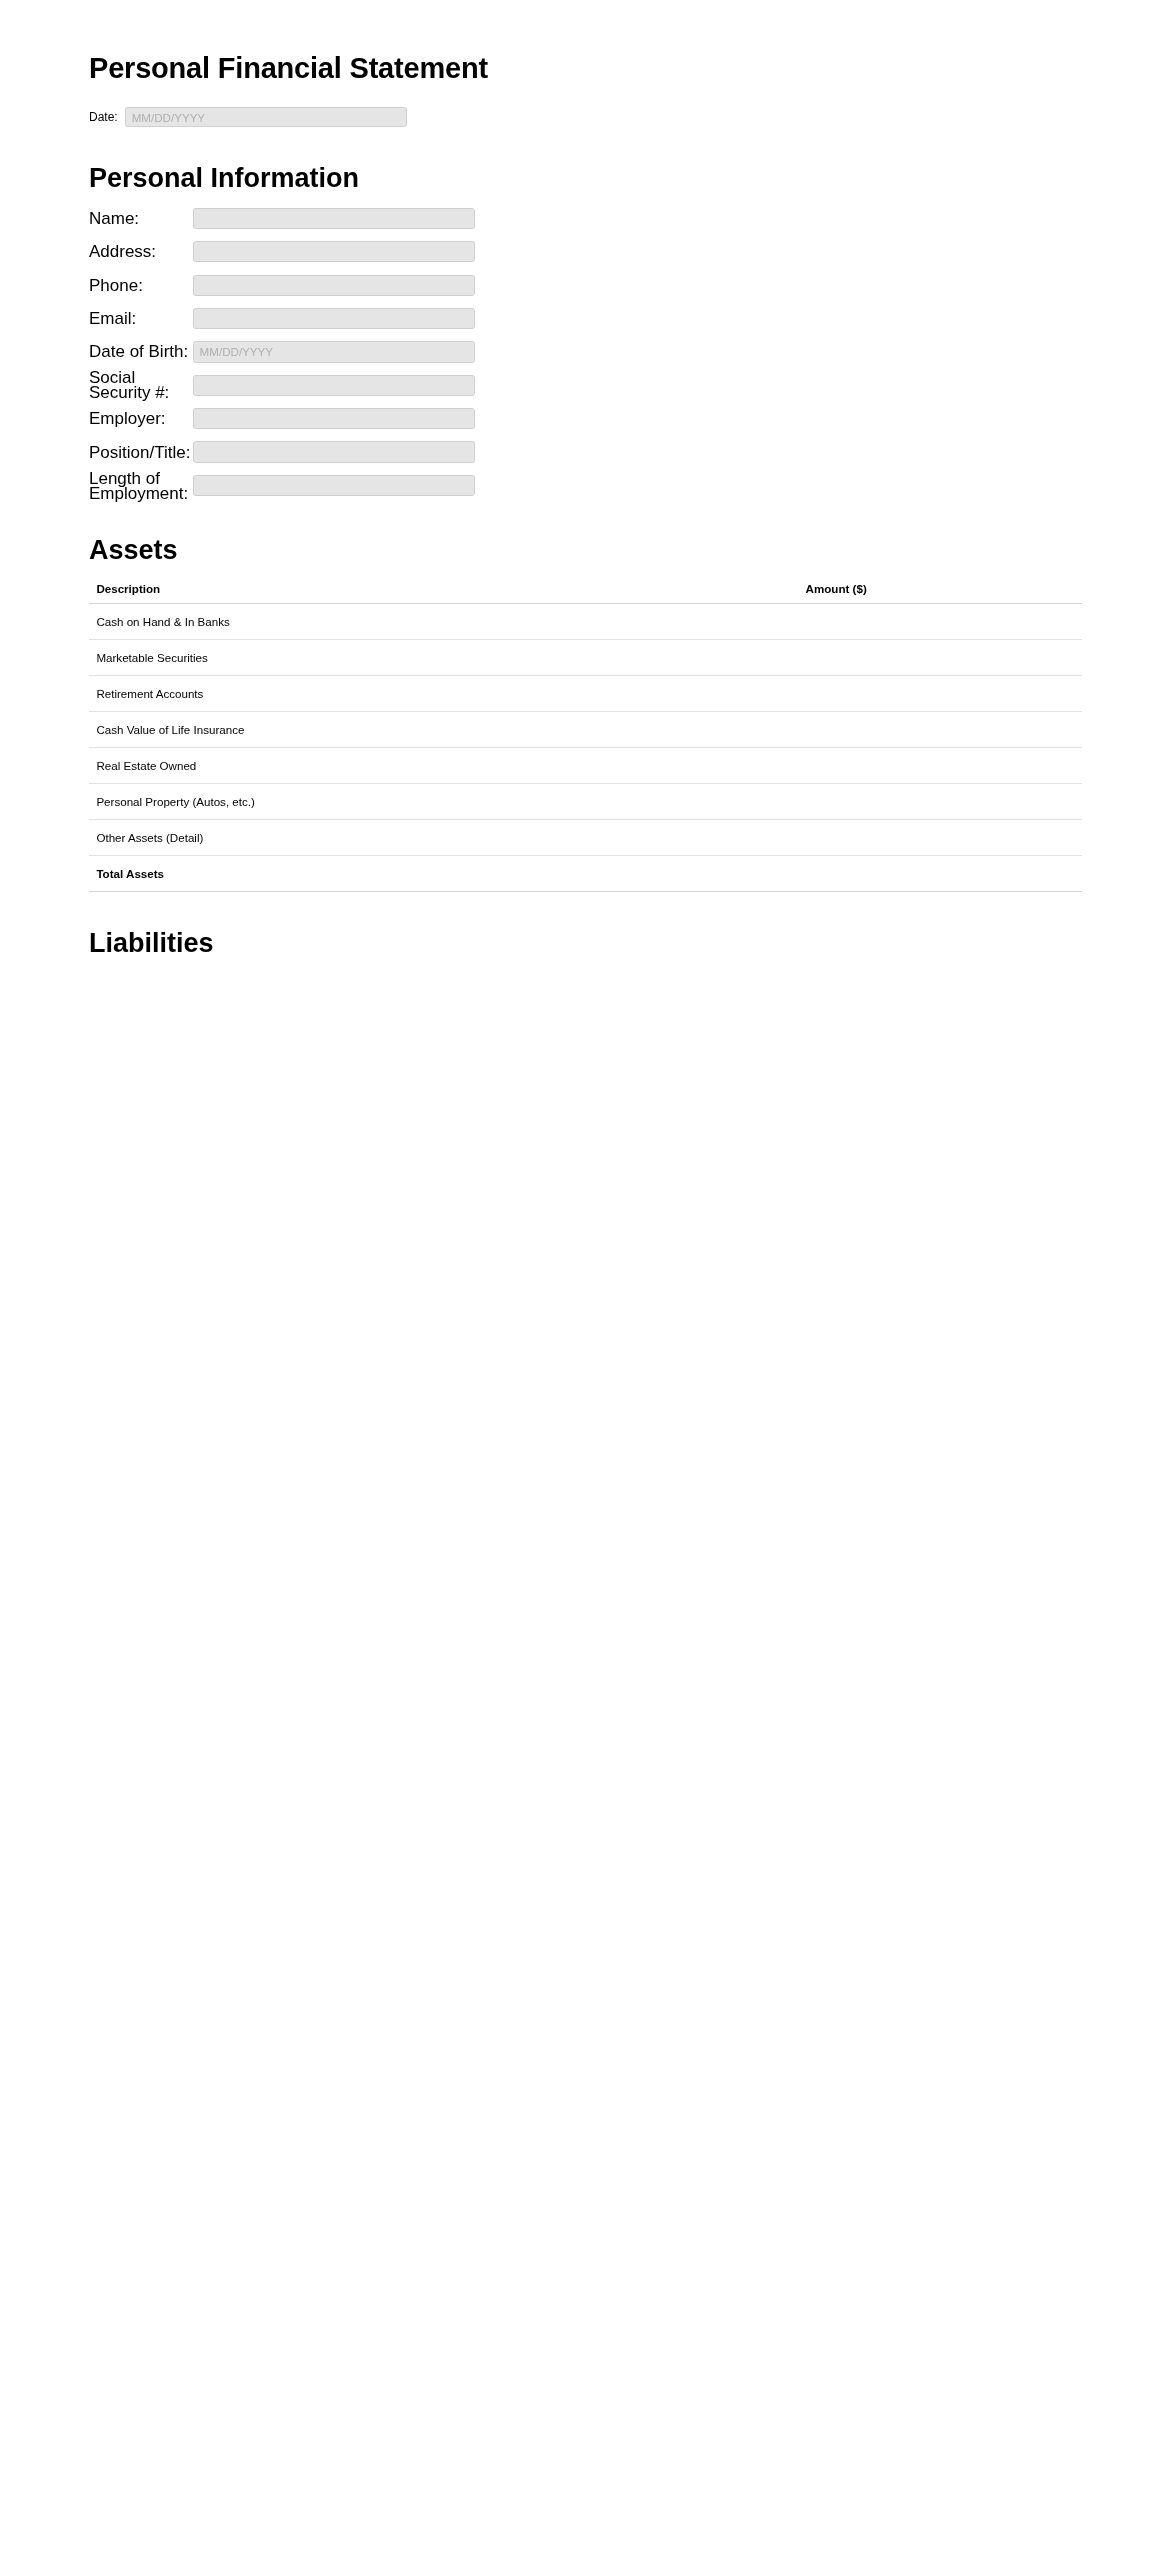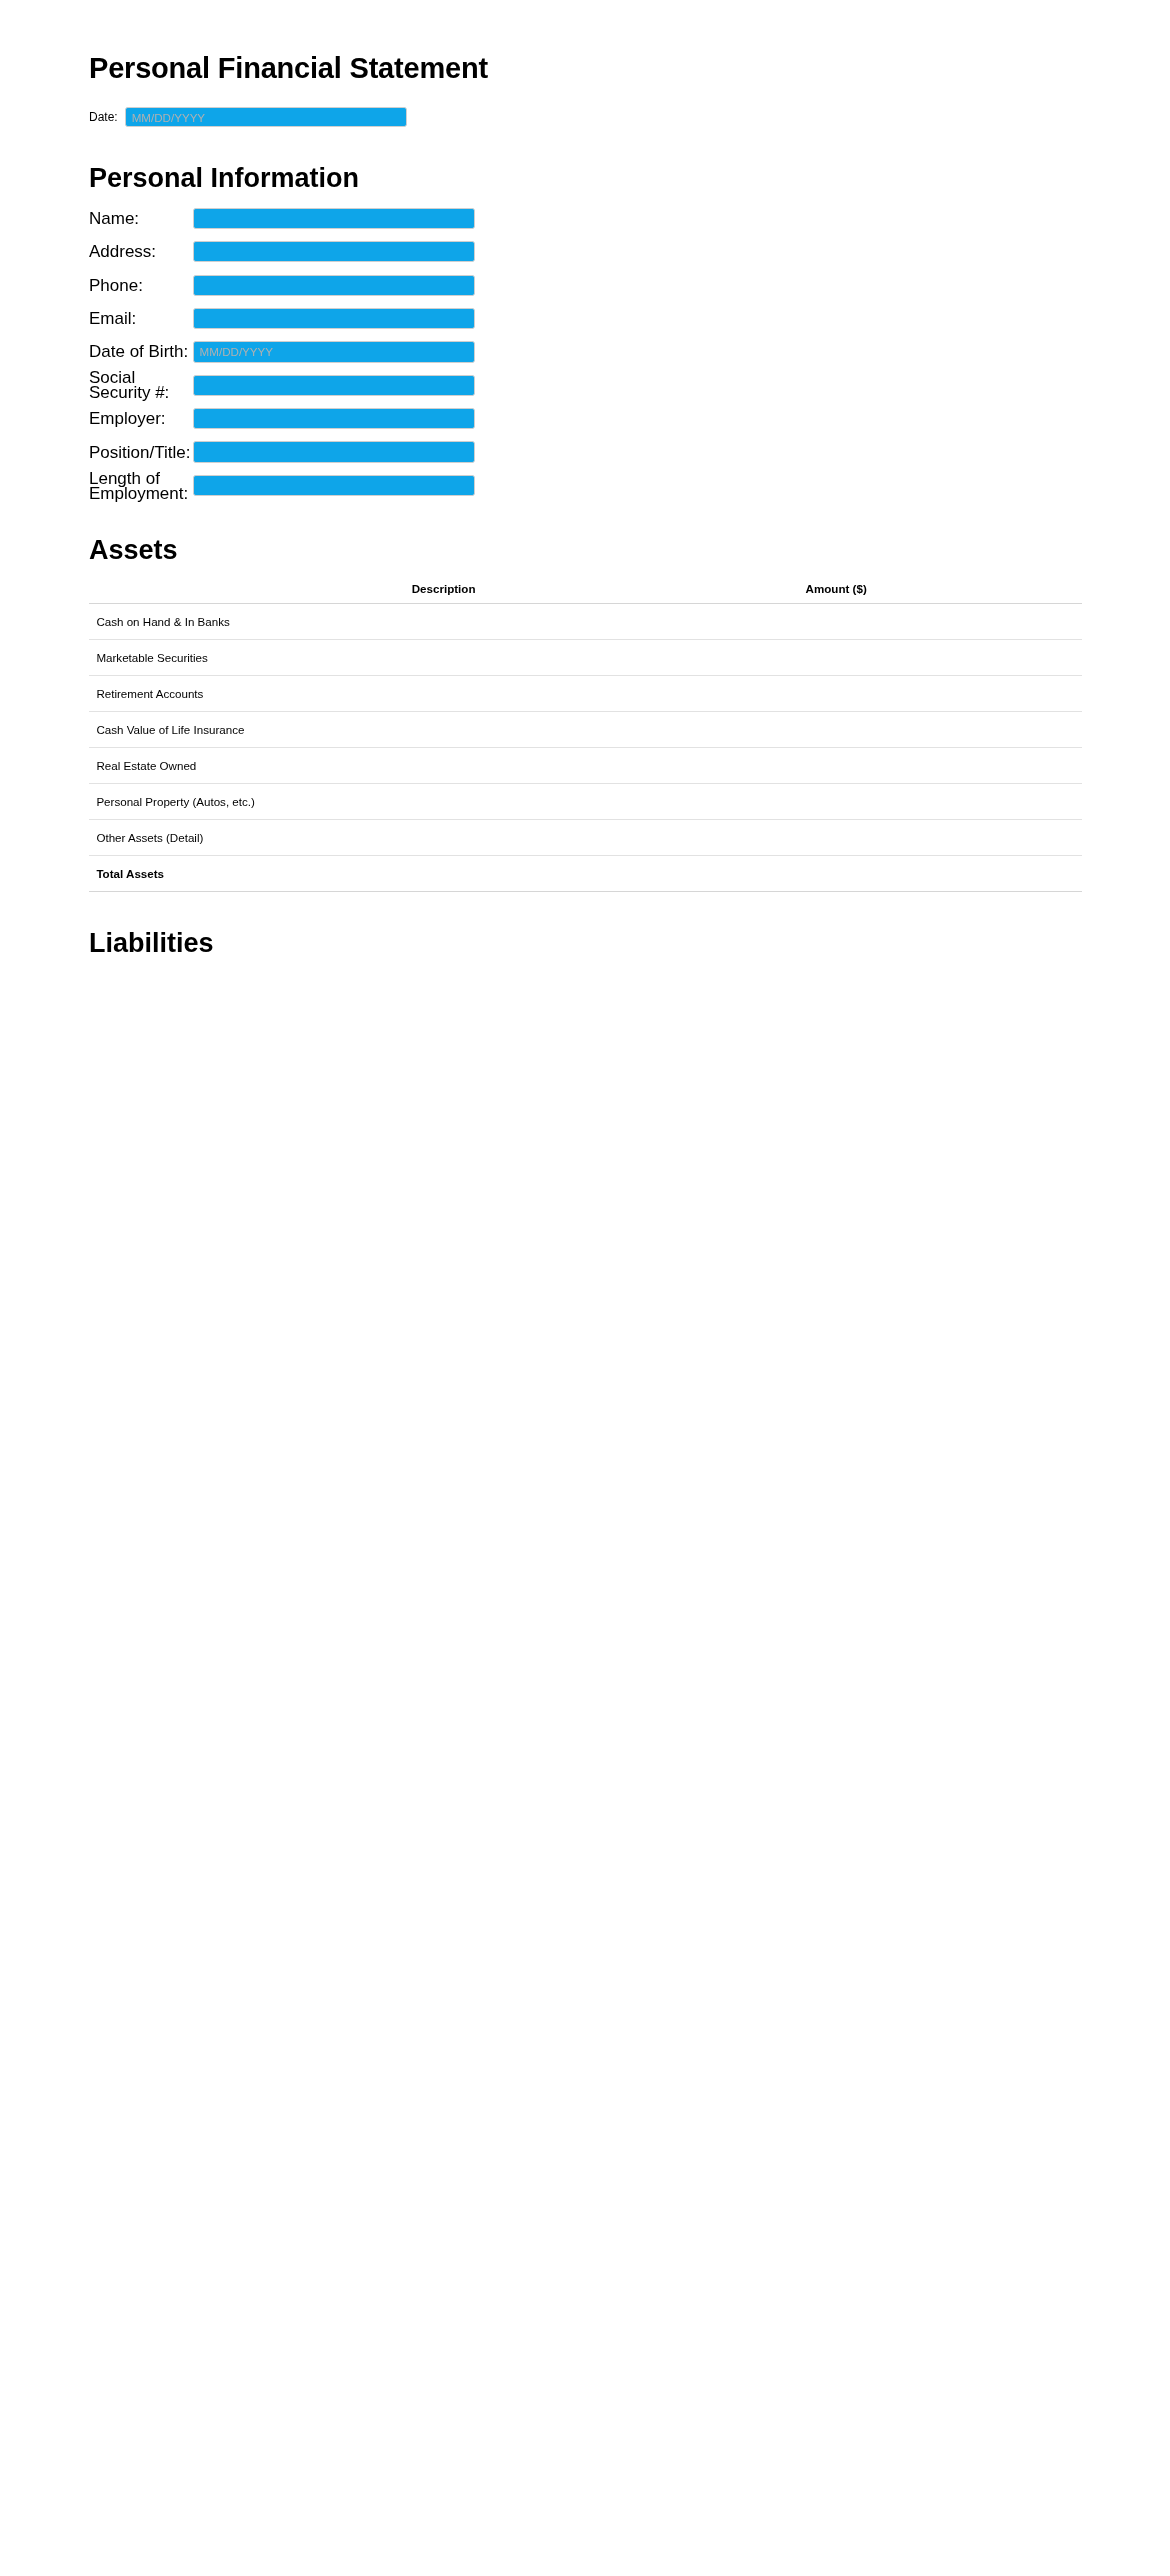--- a/index.html
+++ b/index.html
@@ -44,21 +44,21 @@
   .date-label {
     font-size: 12px;
     line-height: 15px;
     text-align: center;
   }
   .text-input {
     box-sizing: border-box;
     height: 20.4px;
     border: 0.9px solid #cfcfcf;
     border-radius: 2.8px;
-    background: #0ea5e9;
+    background: #e5e5e5;
     font-family: "Liberation Sans", sans-serif;
     font-size: 11.6px;
     color: #111;
     padding: 1.9px 5.6px;
     outline: none;
   }
   .text-input::placeholder {
     color: #b0b0b0;
   }
   .date-input {
@@ -87,21 +87,21 @@
   }
   
   table.fin-table {
     width: 993px;
     border-collapse: collapse;
     margin-top: 5.6px;
   }
   table.fin-table th {
     font-size: 11.6px;
     font-weight: bold;
-    text-align: center;
+    text-align: left;
     padding: 5.6px 7.4px 7.4px 7.4px;
     border-bottom: 0.9px solid #d6d6d6;
   }
   table.fin-table th.amount-col,
   table.fin-table td.amount-col {
     text-align: left;
     width: 269px;
   }
   table.fin-table td {
     font-size: 11.6px;

